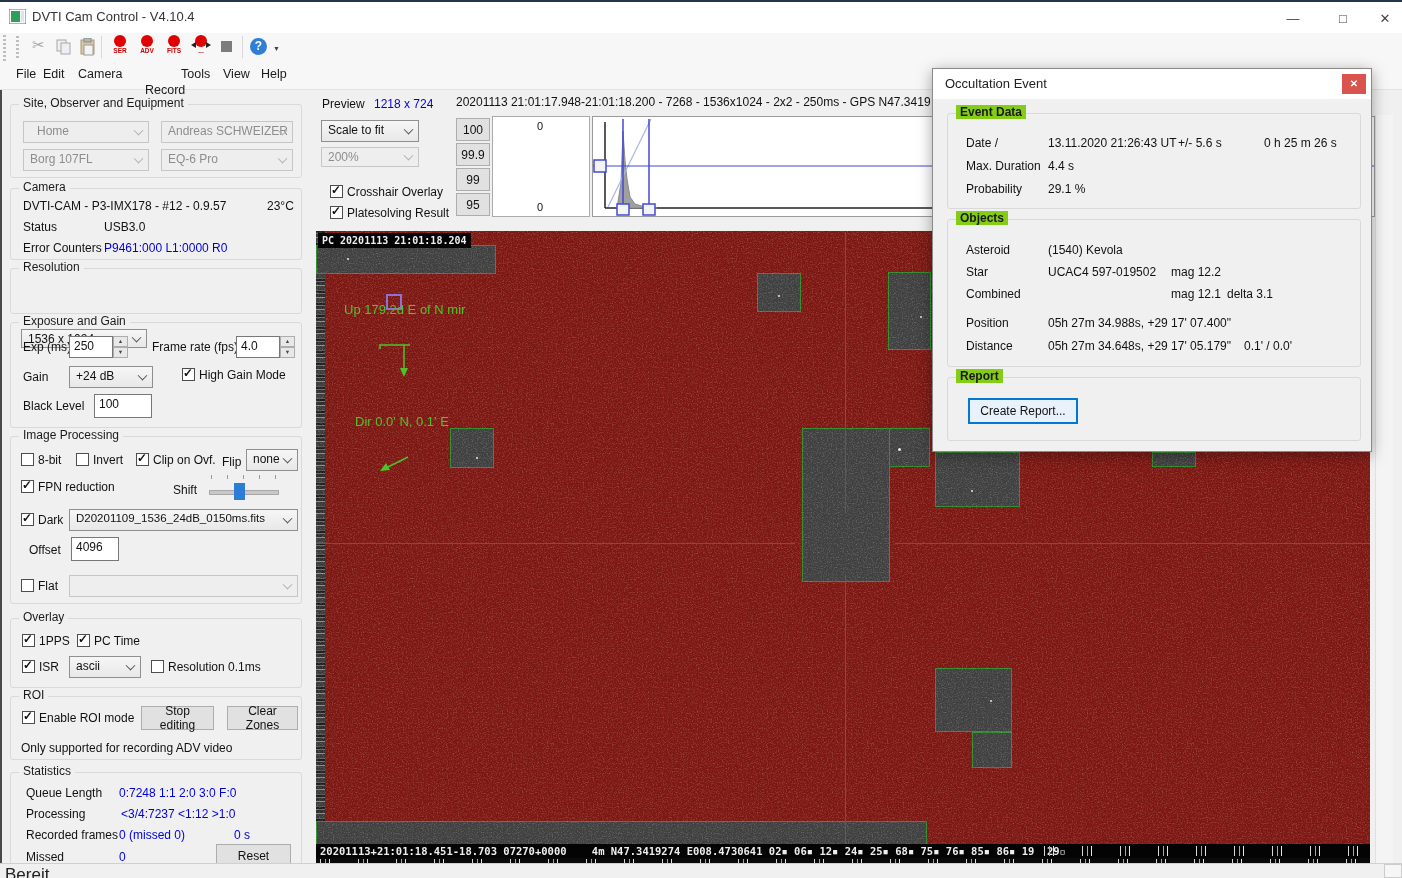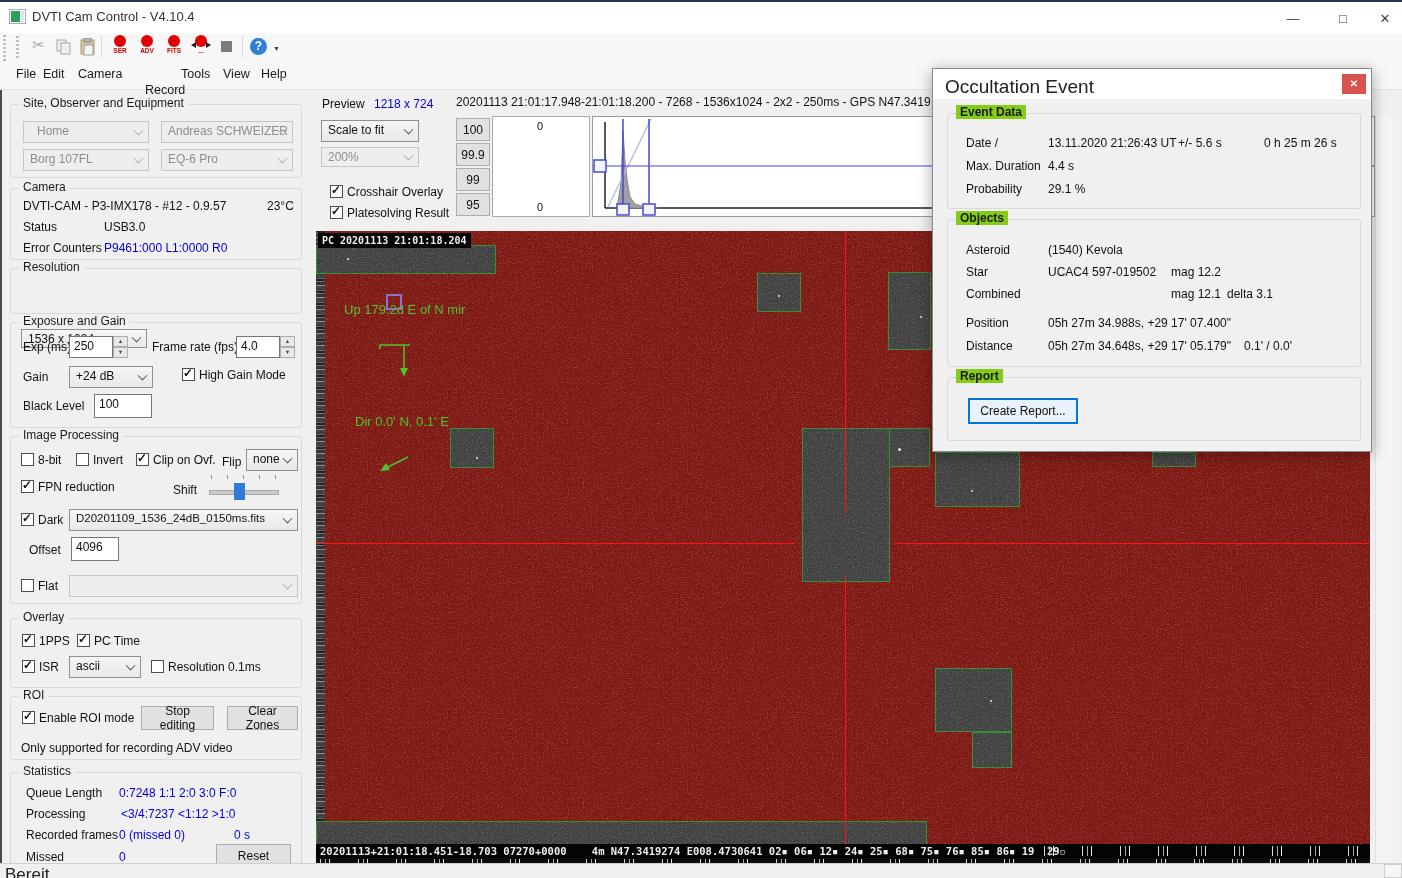--- a/index.html
+++ b/index.html
@@ -59,21 +59,21 @@
        font-size:10px;font-weight:bold;white-space:pre;overflow:hidden;}
   .ticksbar{position:absolute;background:repeating-linear-gradient(90deg,transparent 0 4px,#d8d8d8 4px 5px,
        transparent 5px 9px,#a8a8a8 9px 10px,transparent 10px 13px,#e4e4e4 13px 14px,transparent 14px 38px);}
   #leftcol{position:absolute;left:0;top:0;width:9px;height:635px;
        background:repeating-linear-gradient(180deg,#1c1c1c 0 2px,#6a6a6a 2px 3px,#2d2d2d 3px 6px,#8a8a8a 6px 7px,#3a3a3a 7px 11px,#575757 11px 12px);}
   #purplesq{position:absolute;border:2px solid #8f6fd8;width:12px;height:12px;background:transparent;}
   
   #dialog{left:932px;top:68px;width:440px;height:384px;background:#f0f0f0;border:1px solid #8a8a8a;
           box-shadow:0 3px 14px rgba(0,0,0,0.35);z-index:50;box-sizing:border-box;}
   #dialog .dtitle{position:absolute;left:0;top:0;width:100%;height:30px;background:#ffffff;}
-  #dialog .dtitle span{position:absolute;left:12px;top:7px;font-size:19px;color:#222;}
+  #dialog .dtitle span{position:absolute;left:12px;top:7px;font-size:13px;color:#222;}
   #dclose{position:absolute;right:5px;top:5px;width:24px;height:20px;background:#d9534f;color:#fff;
           font-size:10px;font-weight:bold;text-align:center;line-height:20px;}
   .dgroup{position:absolute;border:1px solid #d9d9d9;border-radius:3px;}
   .dgroup .glabel{background:#84cc16;font-weight:bold;}
   
   #statusbar{left:0;top:863px;width:1402px;height:15px;background:#f0f0f0;border-top:1px solid #d0d0d0;z-index:60;}
   #statusbar span{position:absolute;left:5px;top:1px;font-size:17px;color:#222;}
   #vscroll{left:1375px;top:115px;width:17px;height:748px;background:#f4f4f4;border-left:1px solid #e0e0e0;z-index:4;}
   #leftframe{left:0;top:90px;width:2px;height:773px;background:#4a4a4a;}
   #szgrip{left:1384px;top:864px;width:18px;height:14px;background:#f6f6f6;border:1px solid #cccccc;z-index:61;box-sizing:border-box;}

